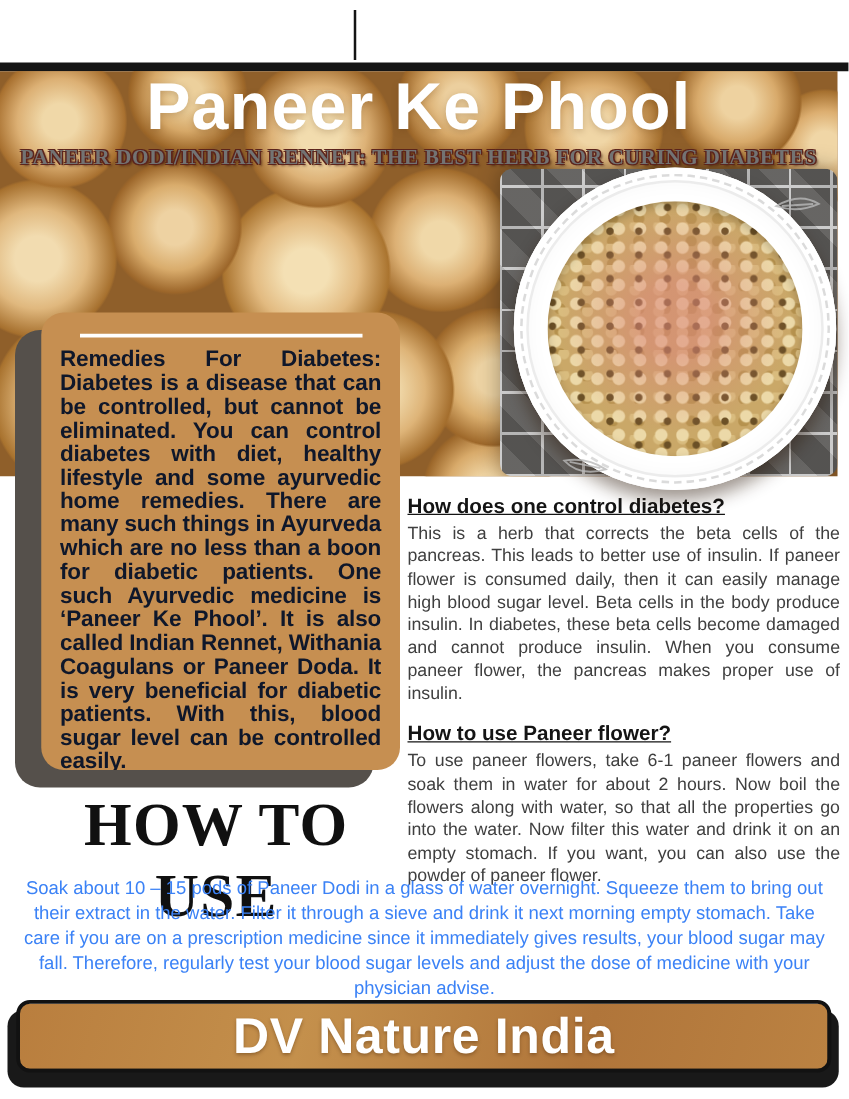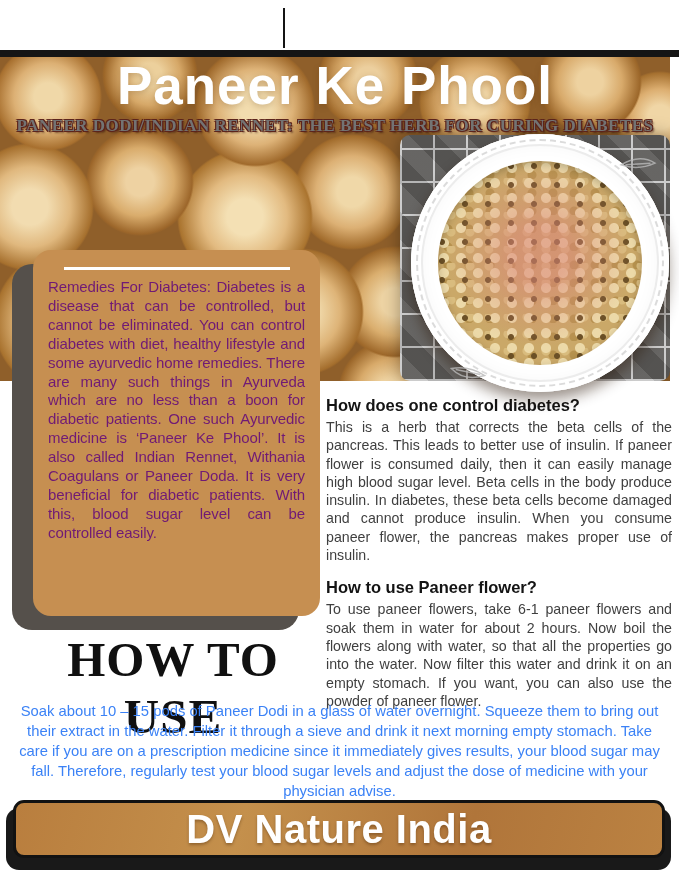--- a/index.html
+++ b/index.html
@@ -94,28 +94,28 @@
     position:absolute;left:33px;top:250px;width:287px;height:366px;border-radius:18px;
     background:var(--accent_tan,#c68f51);z-index:5;box-sizing:border-box;
     padding:10px 15px 0;overflow:hidden;
   }
   .card-heading{
     font-size:16.5px;line-height:22px;font-weight:bold;text-align:center;
     color:var(--card_heading,#3f2a1f);letter-spacing:.2px;
   }
   .card-divider{width:226px;height:3px;background:#ffffff;margin:7px auto 8px;}
   .card-body{
-    font-size:15px;line-height:18.9px;font-weight:normal;color:#701a75;
+    font-size:18px;line-height:18.9px;font-weight:bold;color:#0f172a;
     text-align:justify;letter-spacing:-.1px;
   }
 
   
   .sections{position:absolute;left:326px;top:396px;width:346px;z-index:2;}
   .sec{margin-bottom:14px;}
-  .sec-h{font-size:16.5px;font-weight:bold;color:#141414;margin:0 0 3px;}
+  .sec-h{font-size:16.5px;font-weight:bold;color:#141414;margin:0 0 3px;text-decoration:underline;}
   .sec-p{font-size:14.2px;line-height:18.3px;color:#3f3f3f;text-align:justify;}
 
   
   .htu{
     position:absolute;left:18px;top:631px;width:310px;text-align:center;z-index:2;
     font-family:"Liberation Serif",serif;font-weight:bold;font-size:49px;color:#101010;
     letter-spacing:1px;
   }
   .soak{
     position:absolute;left:13px;top:701px;width:653px;text-align:center;z-index:2;

